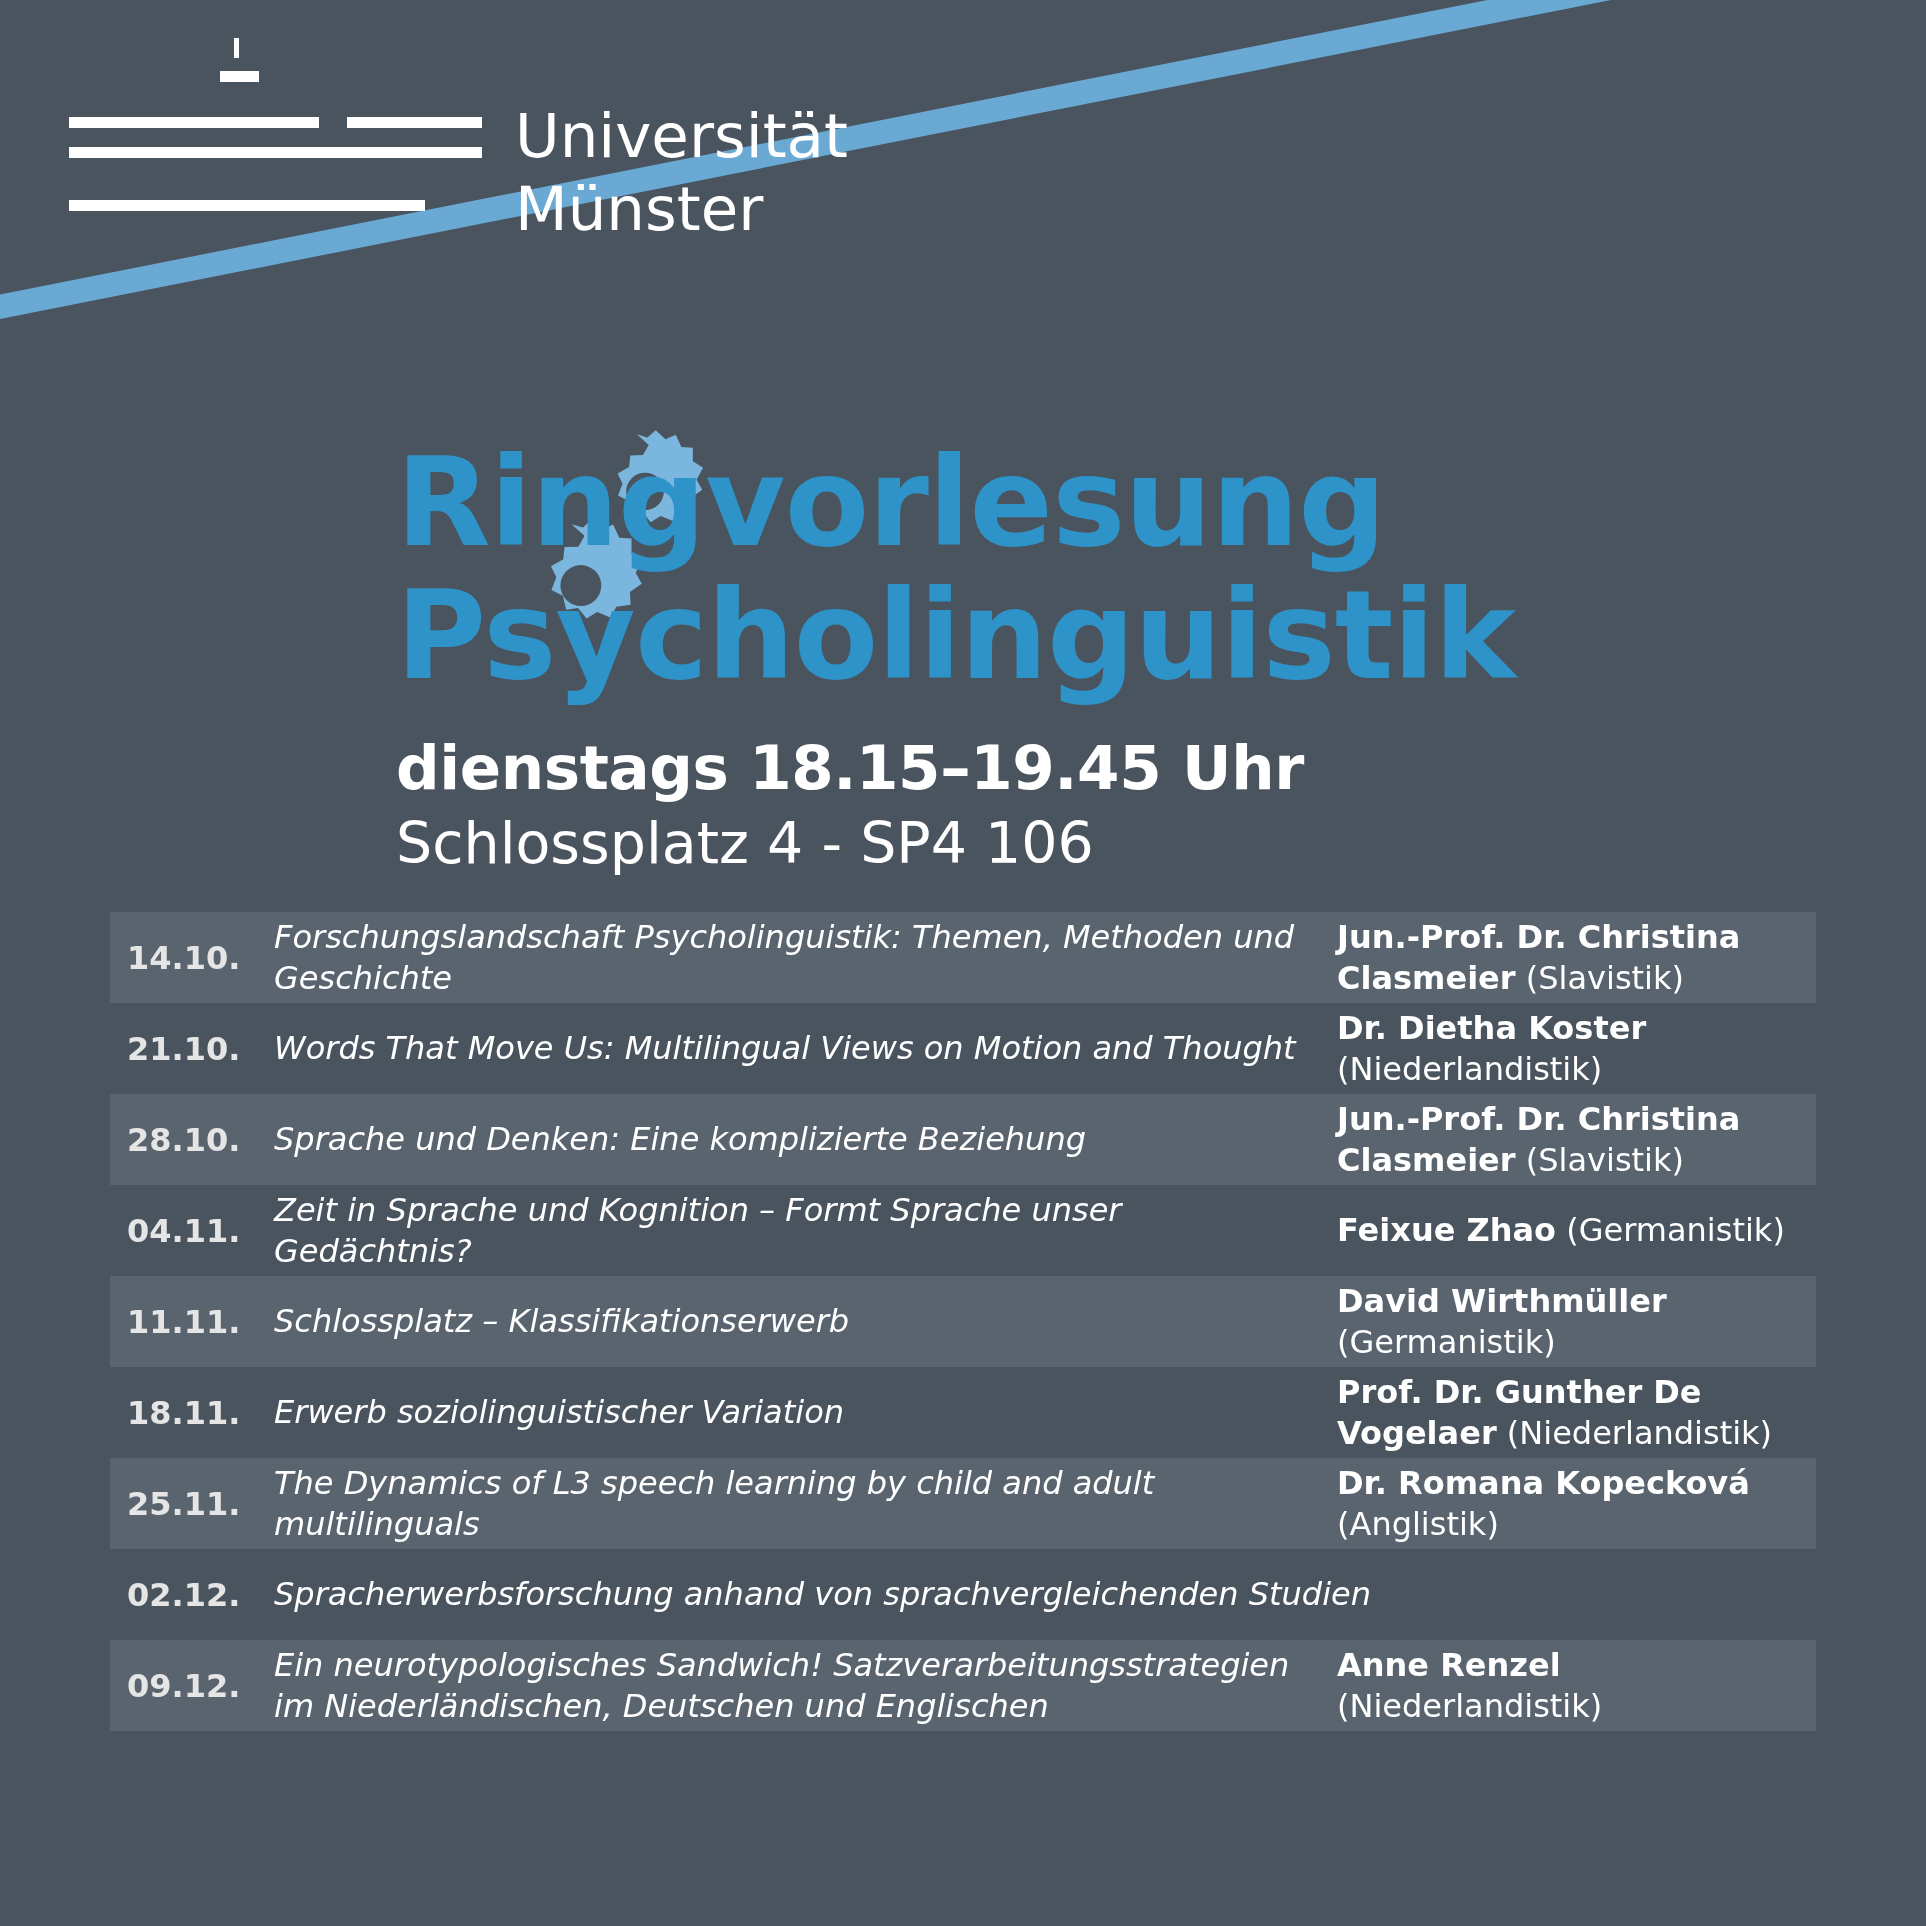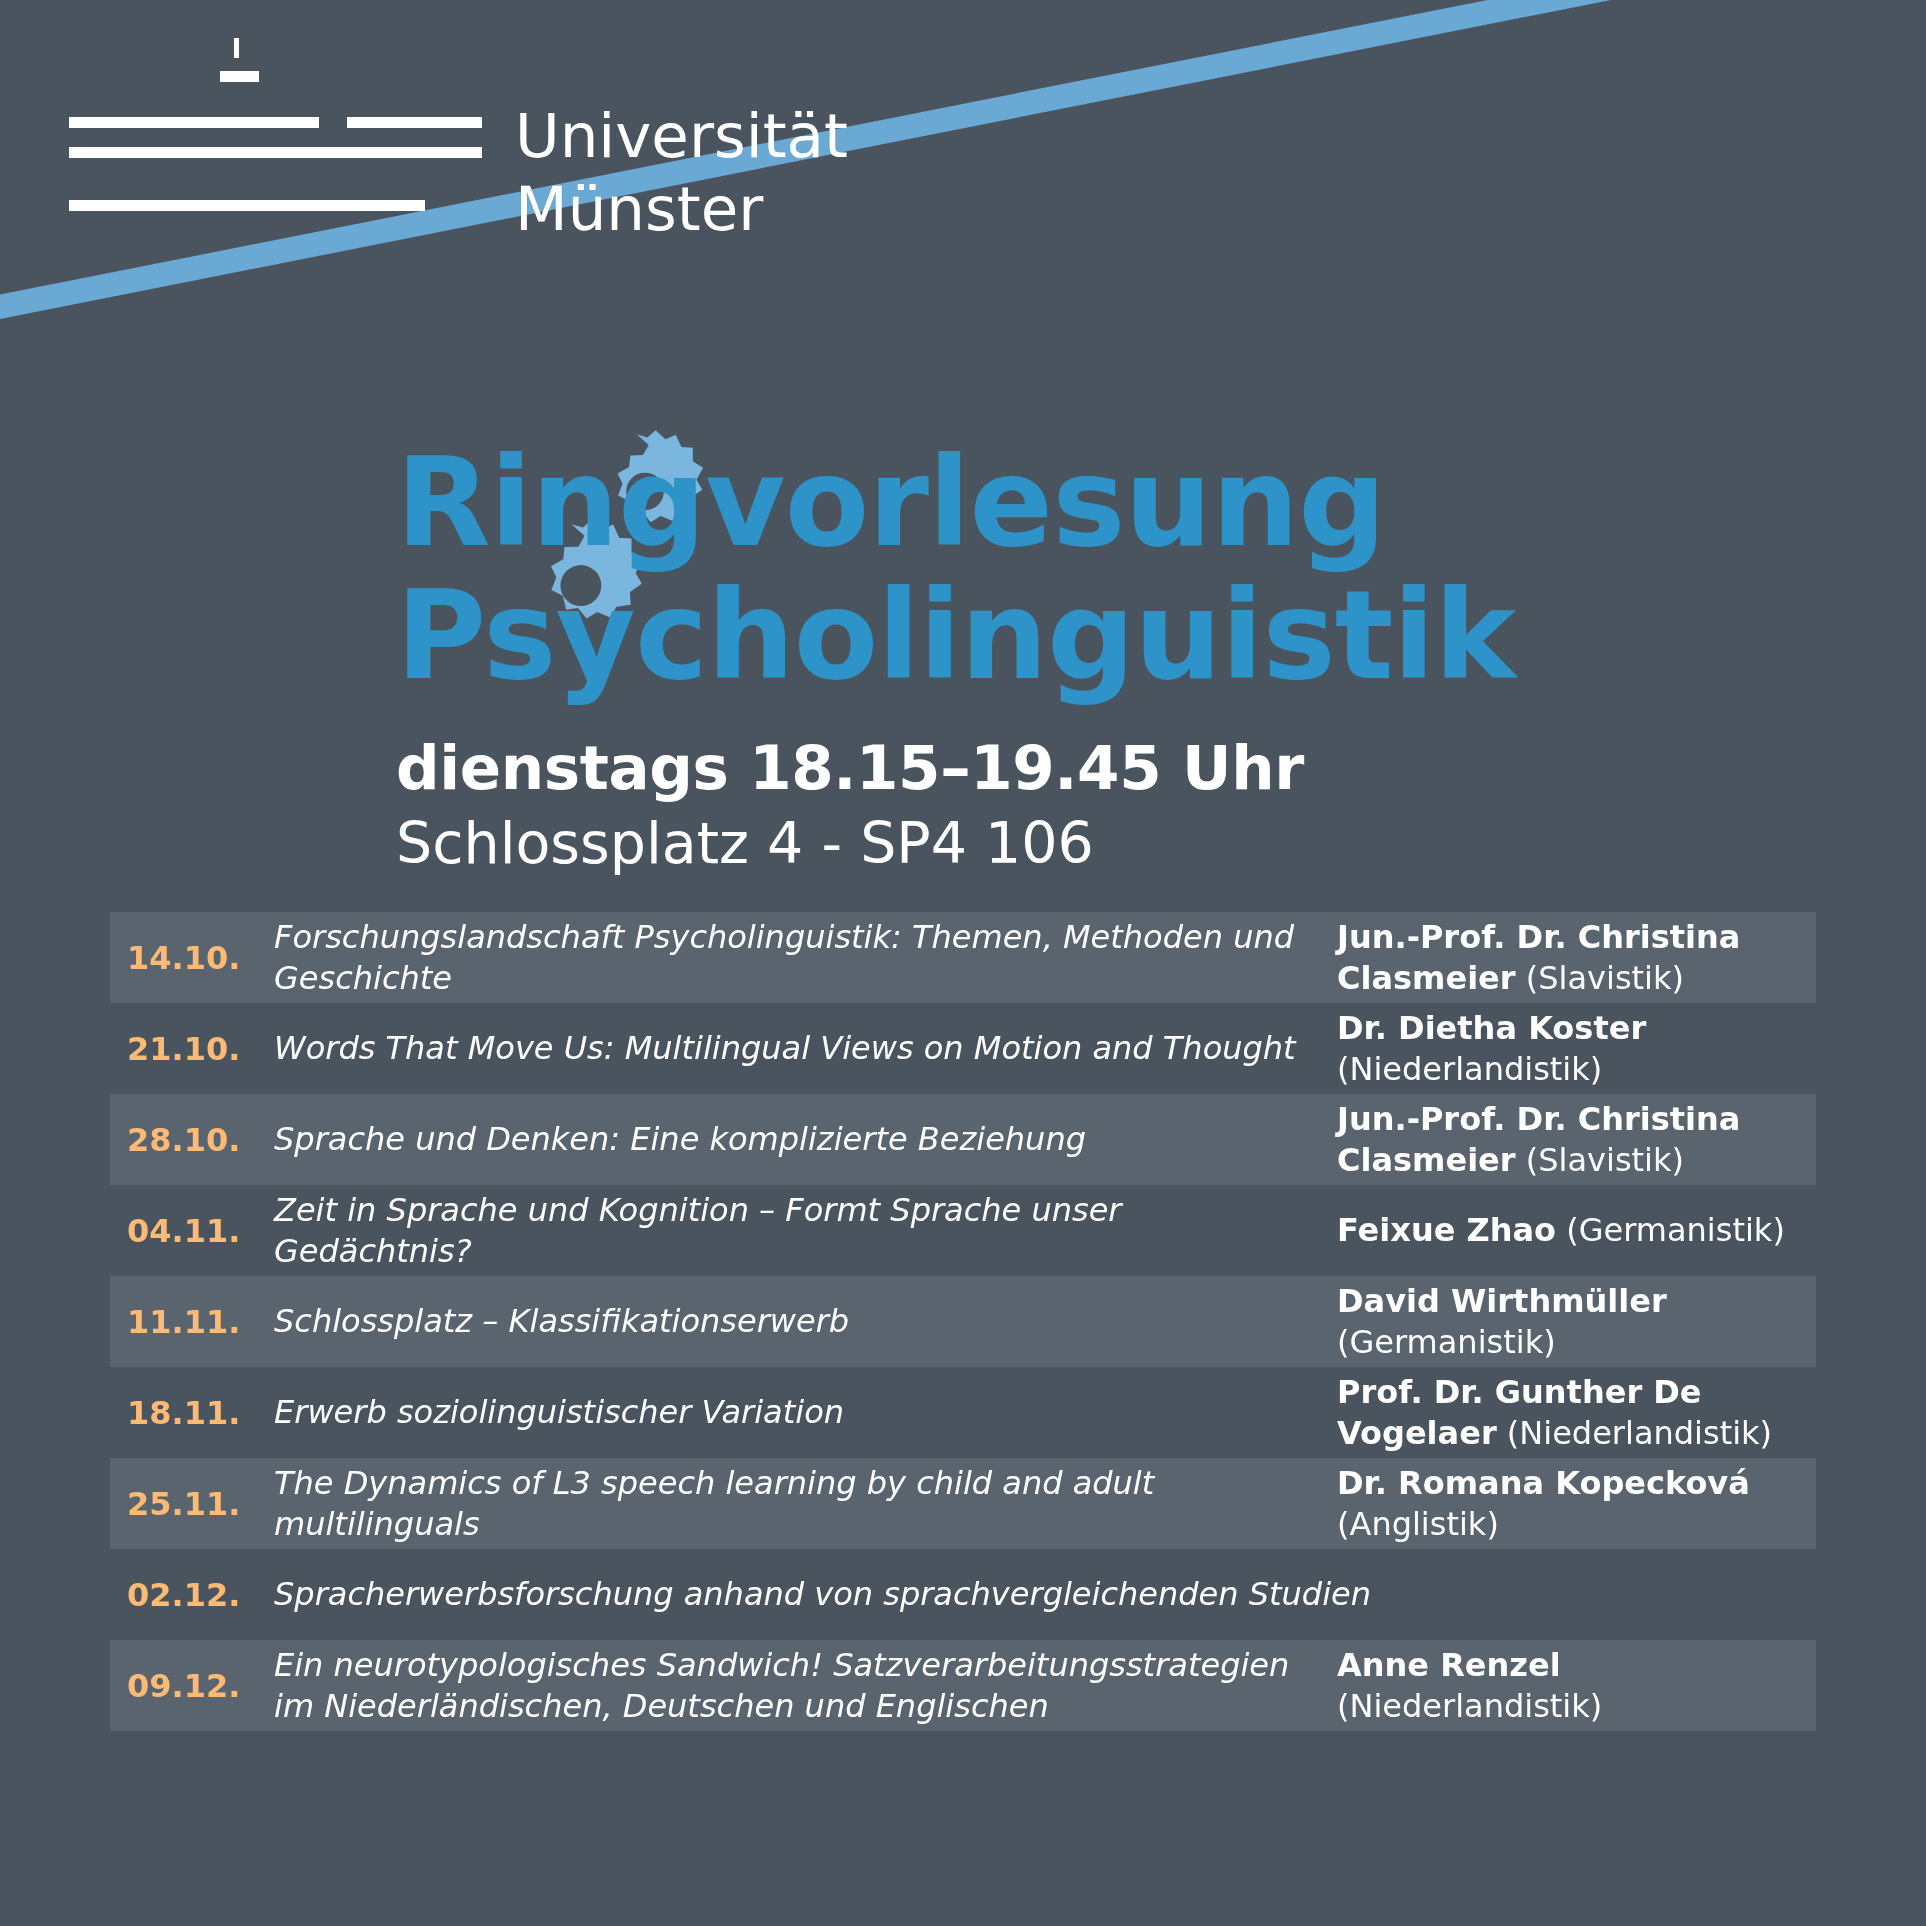--- a/index.html
+++ b/index.html
@@ -137,21 +137,21 @@
     min-height: 91px;
     padding: 3.3px 0;
     box-sizing: border-box;
   }
   .row.alt {
     background: #59646f;
   }
   .cell-date {
     width: 164px;
     flex: 0 0 164px;
-    color: #fdba74;
+    color: #e5e5e5;
     font-size: 32px;
     font-weight: bold;
     padding-left: 17px;
     box-sizing: border-box;
   }
   .cell-topic {
     flex: 1 1 auto;
     color: #ffffff;
     font-size: 32px;
     font-style: italic;

